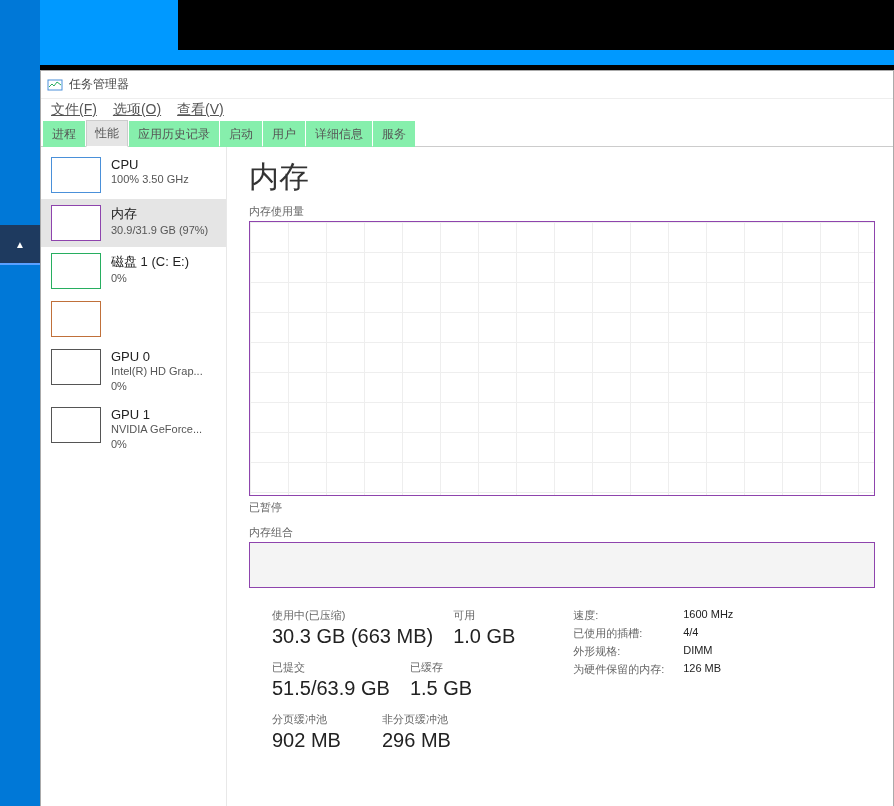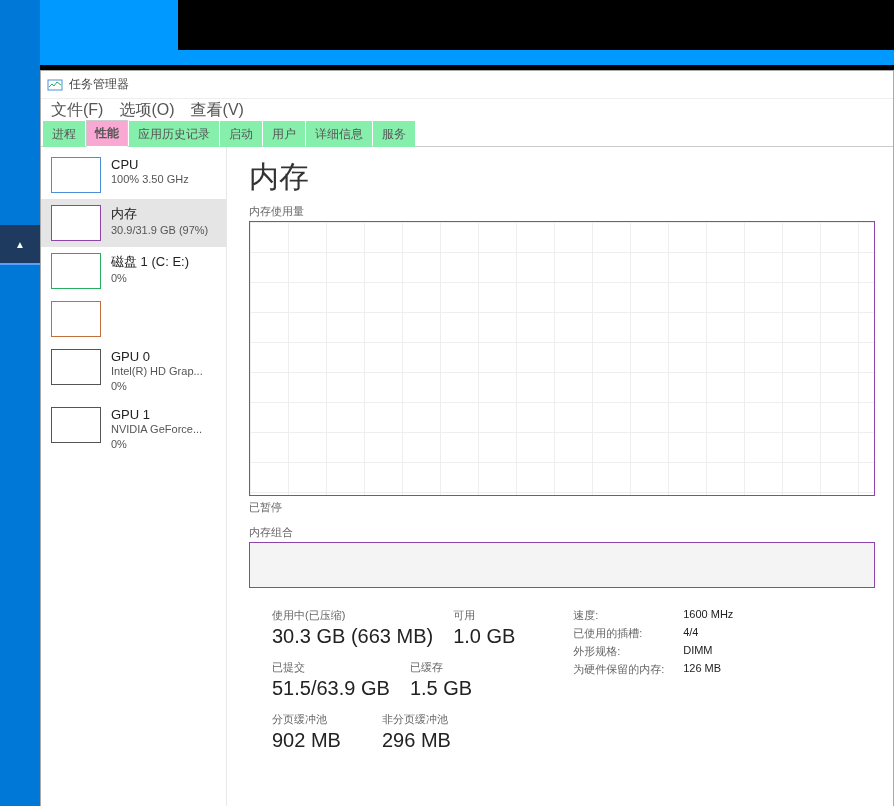--- a/index.html
+++ b/index.html
@@ -66,22 +66,23 @@
 .menubar {
   height: 22px;
   display: flex;
   align-items: center;
   padding: 0 4px;
   gap: 4px;
 }
 .menu-item {
   padding: 2px 6px;
   color: #555;
-  font-size: 16px;
+  font-size: 14px;
   cursor: default;
+  text-decoration: underline;
 }
 .tabbar {
   height: 26px;
   display: flex;
   align-items: flex-end;
   border-bottom: 1px solid #ccc;
   padding-left: 2px;
 }
 .tab {
   padding: 4px 8px;
@@ -89,24 +90,23 @@
   font-size: 12px;
   border: 1px solid transparent;
   border-bottom: none;
   cursor: default;
   position: relative;
   bottom: -1px;
   background: #86efac;
   margin-right: 1px;
 }
 .tab.active {
-  background: #f9a8d4;
+  background: #e5e5e5;
   border: 1px solid #ccc;
   border-bottom: 1px solid #fff;
-  font-weight: bold;
 }
 .body {
   flex: 1;
   display: flex;
   overflow: hidden;
 }
 .sidebar {
   width: 186px;
   border-right: 1px solid #e8e8e8;
   padding: 4px 0;

